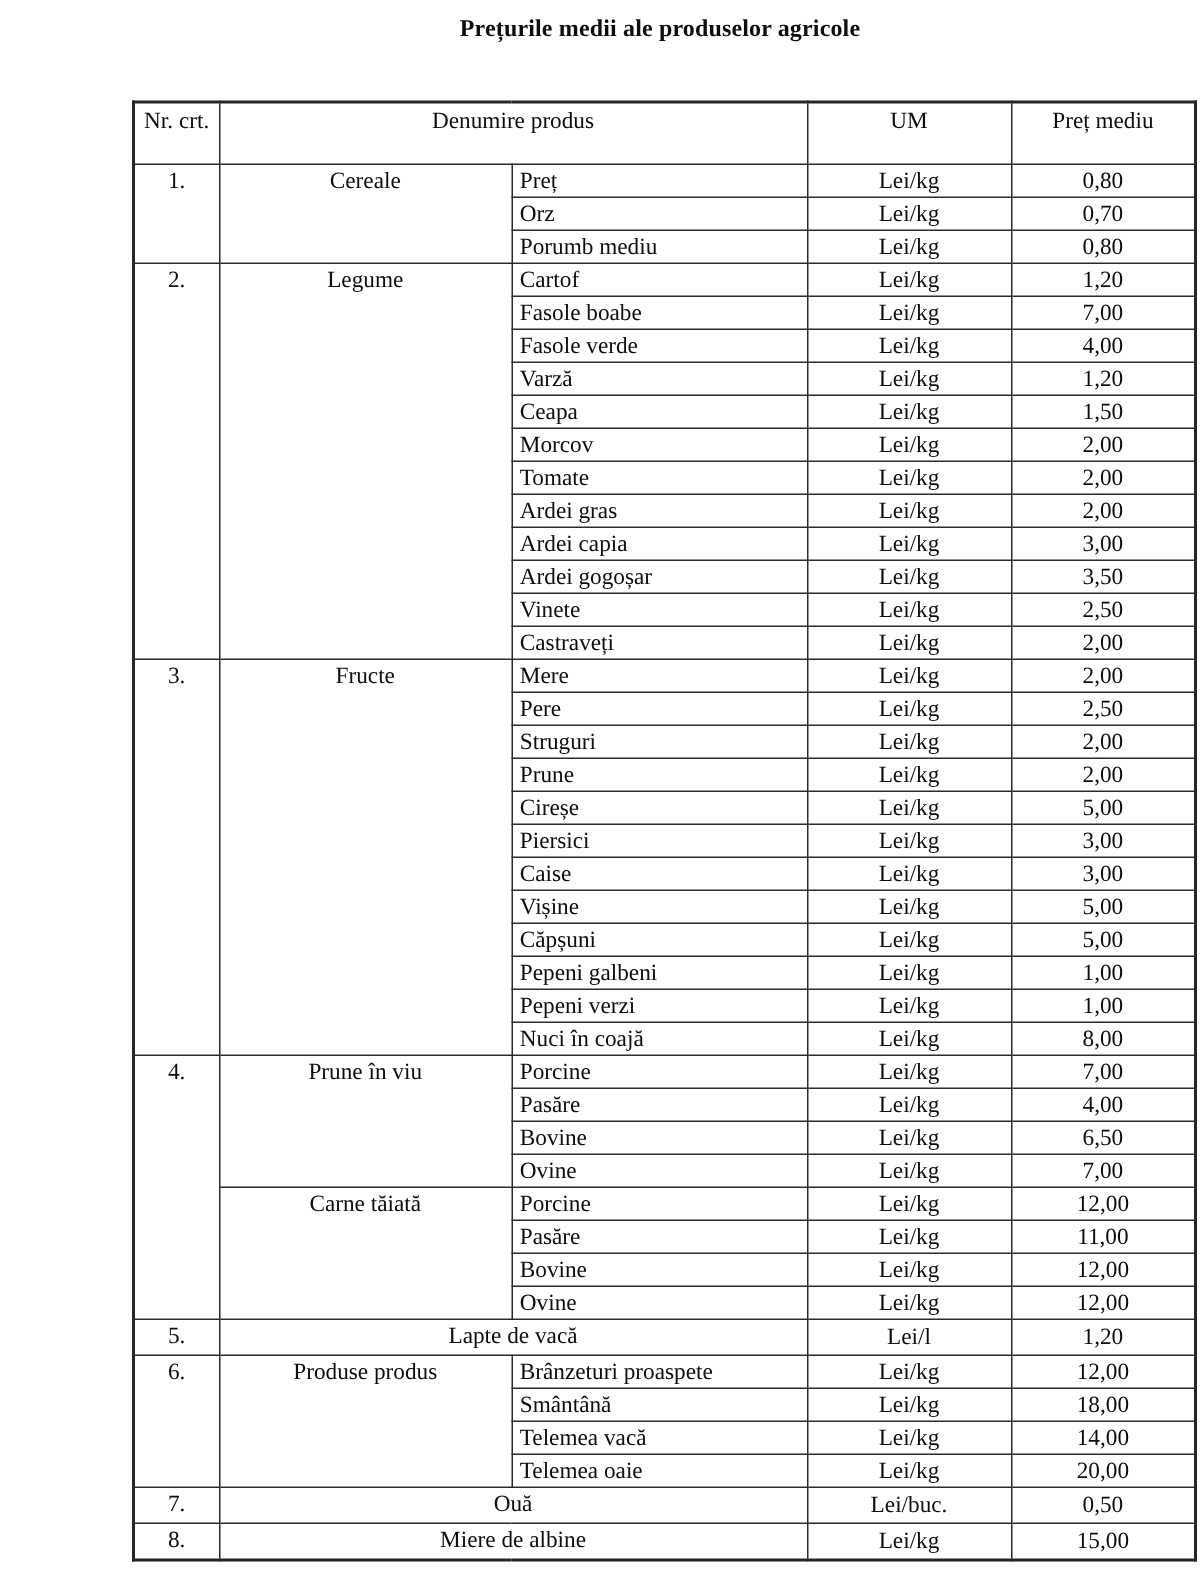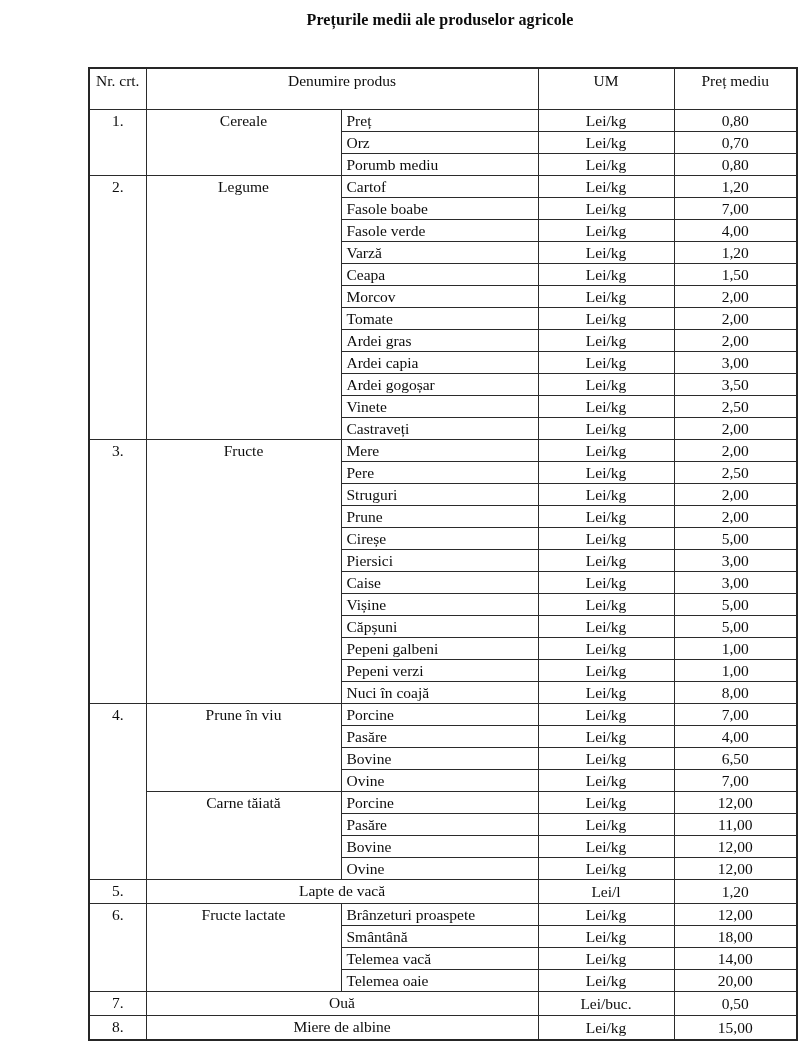--- a/index.html
+++ b/index.html
@@ -275,21 +275,21 @@
           <td class="pret">12,00</td>
         </tr>
         <tr>
           <td class="nr" rowspan="1">5.</td>
           <td class="cat" colspan="2">Lapte de vacă</td>
           <td class="um">Lei/l</td>
           <td class="pret">1,20</td>
         </tr>
         <tr>
           <td class="nr" rowspan="4">6.</td>
-          <td class="cat" rowspan="4">Fructe lactate</td>
+          <td class="cat" rowspan="4">Produse produs</td>
           <td class="prod">Brânzeturi proaspete</td>
           <td class="um">Lei/kg</td>
           <td class="pret">12,00</td>
         </tr>
         <tr>
           <td class="prod">Smântână</td>
           <td class="um">Lei/kg</td>
           <td class="pret">18,00</td>
         </tr>
         <tr>

